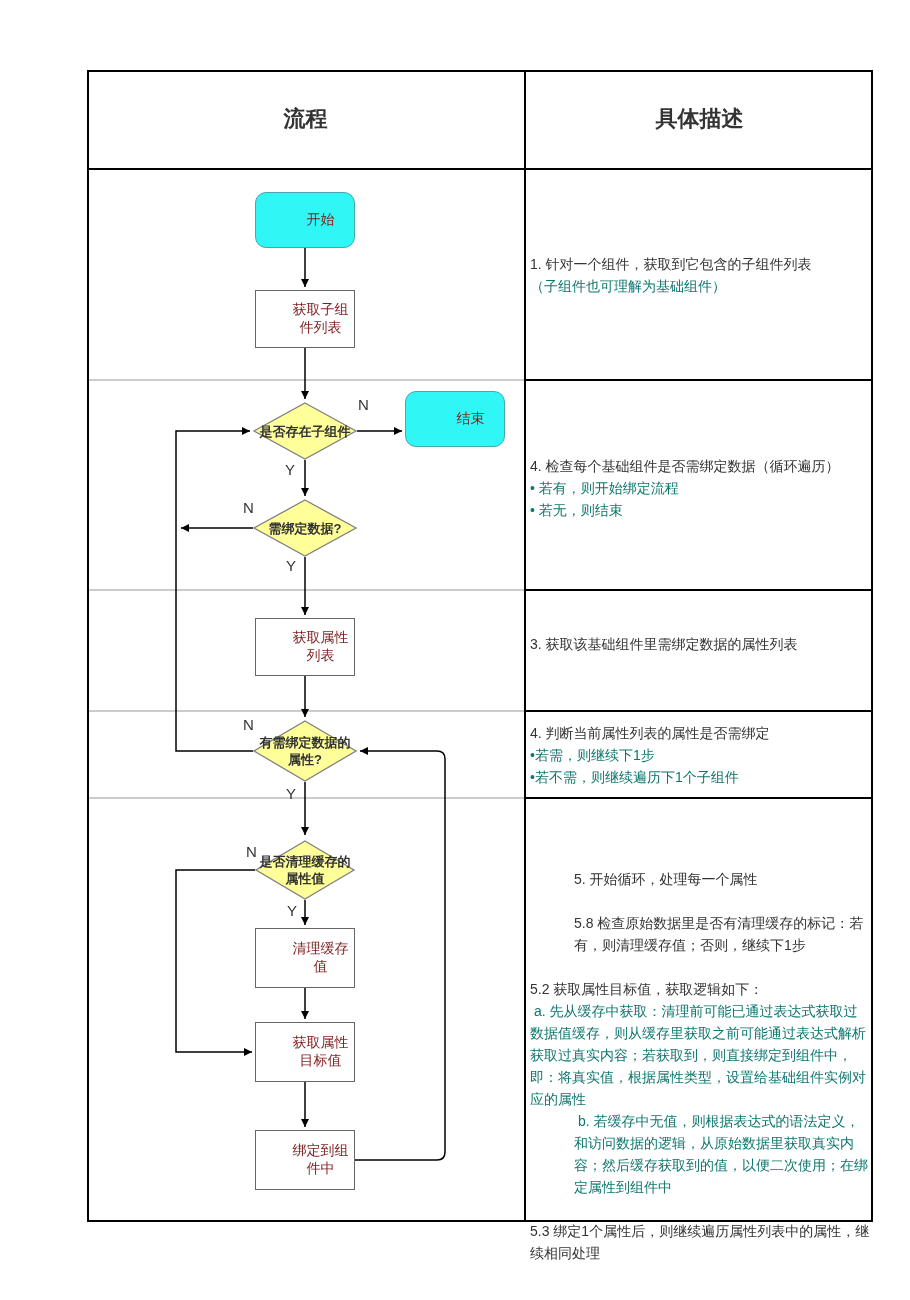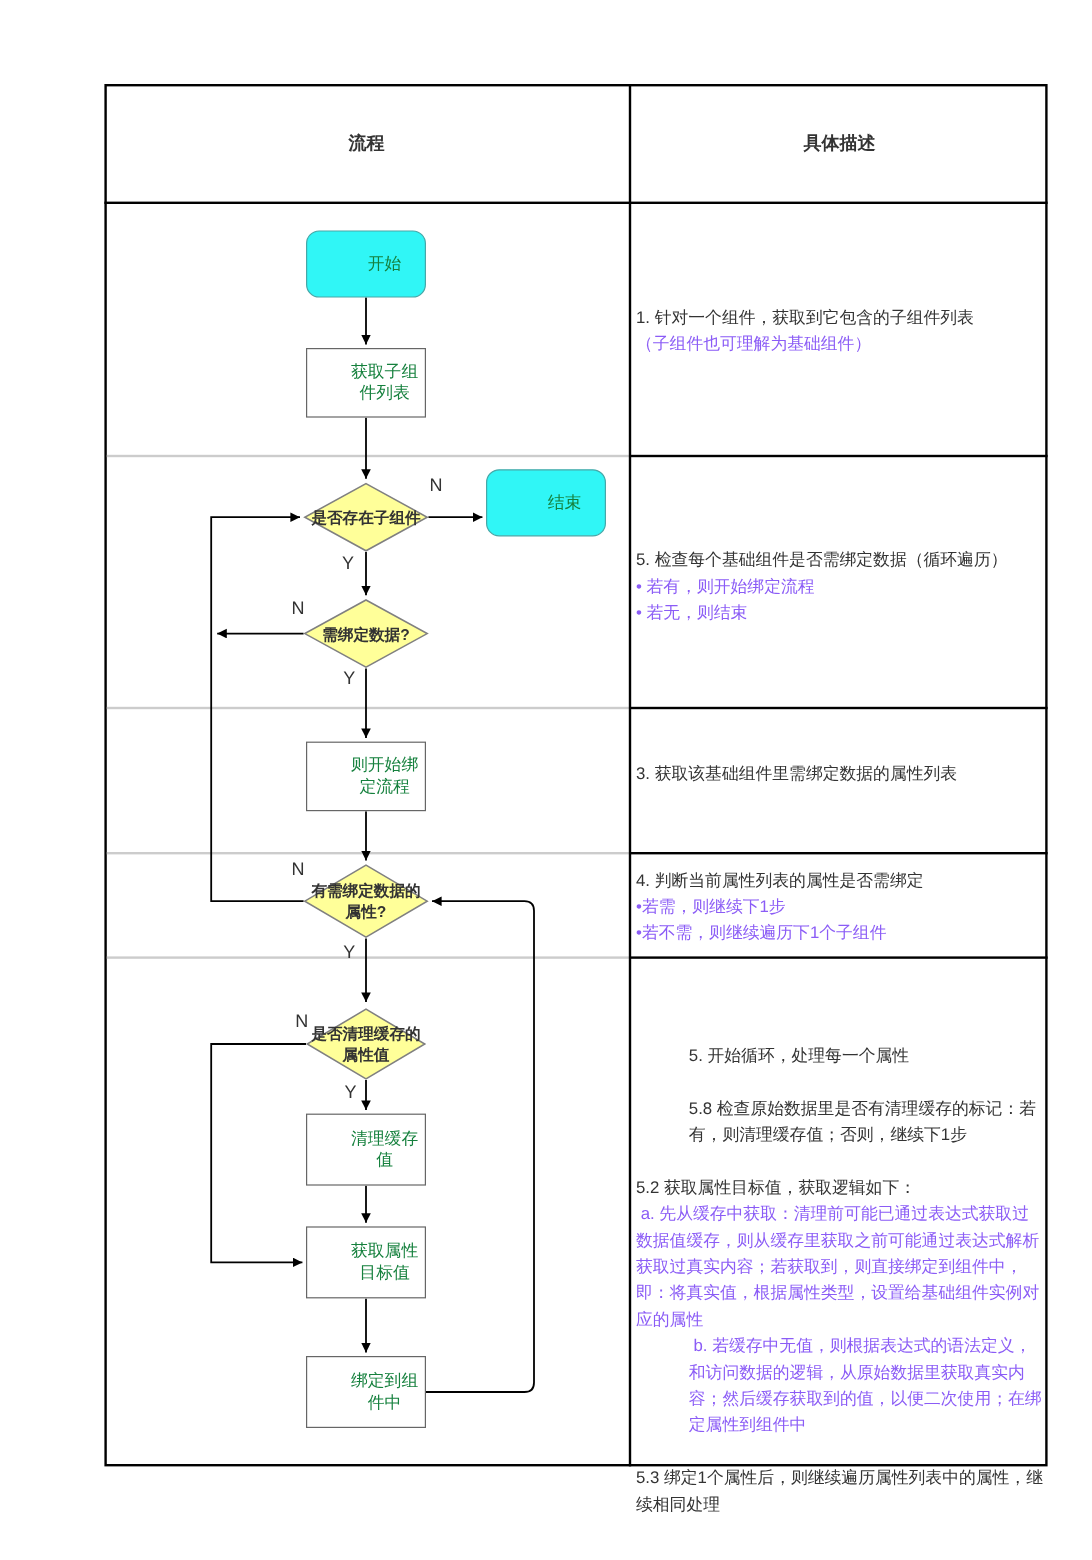--- a/index.html
+++ b/index.html
@@ -6,40 +6,40 @@
   .page{position:relative;width:910px;height:1300px;background:#fff;overflow:hidden;
         font-family:"Liberation Sans","DejaVu Sans",sans-serif;}
   
   .frame{position:absolute;left:87px;top:70px;width:786px;height:1152px;
          box-sizing:border-box;border:2px solid #000;}
   .col-div{position:absolute;left:524px;top:70px;width:2px;height:1152px;background:#000;}
   .hdr-div{position:absolute;left:87px;top:168px;width:786px;height:2px;background:#000;}
   .row-left{position:absolute;left:89px;width:435px;height:2px;background:#ccc;}
   .row-right{position:absolute;left:524px;width:349px;height:2px;background:#000;}
   .hdr-cell{position:absolute;top:70px;height:98px;display:flex;align-items:center;
-            justify-content:center;font-weight:bold;font-size:15px;color:#333;}
+            justify-content:center;font-weight:bold;font-size:22px;color:#333;}
   .hdr-left{left:87px;width:437px;}
   .hdr-right{left:526px;width:347px;}
   
   .node{position:absolute;box-sizing:border-box;display:flex;align-items:center;
-        justify-content:center;text-align:center;font-size:14px;color:#15803d;padding-left:31px;}
+        justify-content:center;text-align:center;font-size:14px;color:#7f1d1d;padding-left:31px;}
   .process{background:#fff;border:1px solid #666;}
   .terminal{background:#30F6F6;border:1px solid #46a8a8;border-radius:11px;}
   .dwrap{position:absolute;font-weight:bold;}
   .dwrap svg{position:absolute;left:0;top:0;overflow:visible;}
   .dlabel{position:absolute;left:0;top:0;right:0;bottom:0;display:flex;flex-direction:column;
           align-items:center;justify-content:center;font-size:13px;line-height:17px;
           color:#333;white-space:nowrap;}
   .branch{position:absolute;font-size:15px;color:#333;}
   .connectors{position:absolute;left:0;top:0;}
   
   .desc{position:absolute;left:530px;width:340px;font-size:14px;line-height:22px;color:#333;}
   .desc p{margin:0;white-space:pre-wrap;}
   .desc p.mb{margin-bottom:22px;margin-left:44px;}
-  .blue{color:#8b5cf6;}
+  .blue{color:#0f766e;}
 </style>
 </head>
 <body>
 
 <div class="page">
 
   <div class="frame"></div>
   <div class="col-div"></div>
   <div class="hdr-div"></div>
   <div class="row-left" style="top:379px"></div>
@@ -102,21 +102,21 @@
   <div class="dwrap" style="left:253px;top:499px;width:104px;height:58px">
     <svg width="104" height="58">
       <polygon points="52,1 103,29 52,57 1,29" fill="#FFFF99" stroke="#808080" stroke-width="1.3"></polygon>
     </svg>
     <div class="dlabel">
       <span>需绑定数据?</span>
     </div>
   </div>
 
   <div class="node process" style="left:255px;top:618px;width:100px;height:58px">
-    <span>则开始绑定流程</span>
+    <span>获取属性列表</span>
   </div>
 
   <div class="dwrap" style="left:253px;top:720px;width:104px;height:62px">
     <svg width="104" height="62">
       <polygon points="52,1 103,31 52,61 1,31" fill="#FFFF99" stroke="#808080" stroke-width="1.3"></polygon>
     </svg>
     <div class="dlabel">
       <span>有需绑定数据的</span>
       <span>属性?</span>
     </div>
@@ -152,21 +152,21 @@
   <span class="branch" style="left:286px;top:785px">Y</span>
   <span class="branch" style="left:246px;top:843px">N</span>
   <span class="branch" style="left:287px;top:902px">Y</span>
 
   <div class="desc" style="top:253px">
     <p>1. 针对一个组件，获取到它包含的子组件列表</p>
     <p class="blue">（子组件也可理解为基础组件）</p>
   </div>
 
   <div class="desc" style="top:455px">
-    <p>5. 检查每个基础组件是否需绑定数据（循环遍历）</p>
+    <p>4. 检查每个基础组件是否需绑定数据（循环遍历）</p>
     <p class="blue">• 若有，则开始绑定流程</p>
     <p class="blue">• 若无，则结束</p>
   </div>
 
   <div class="desc" style="top:633px">
     <p>3. 获取该基础组件里需绑定数据的属性列表</p>
   </div>
 
   <div class="desc" style="top:722px">
     <p>4. 判断当前属性列表的属性是否需绑定</p>

